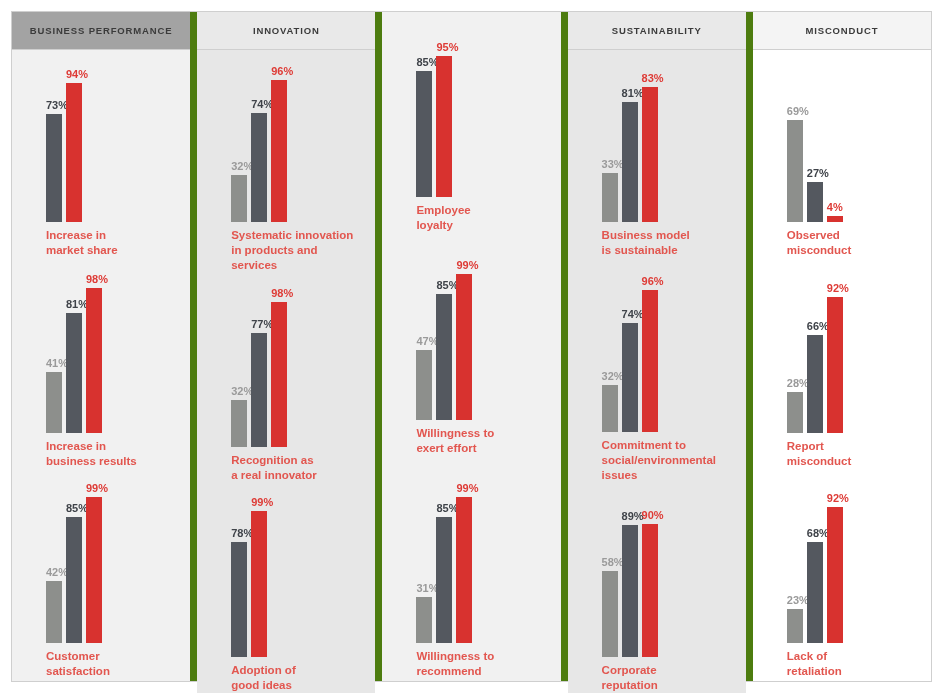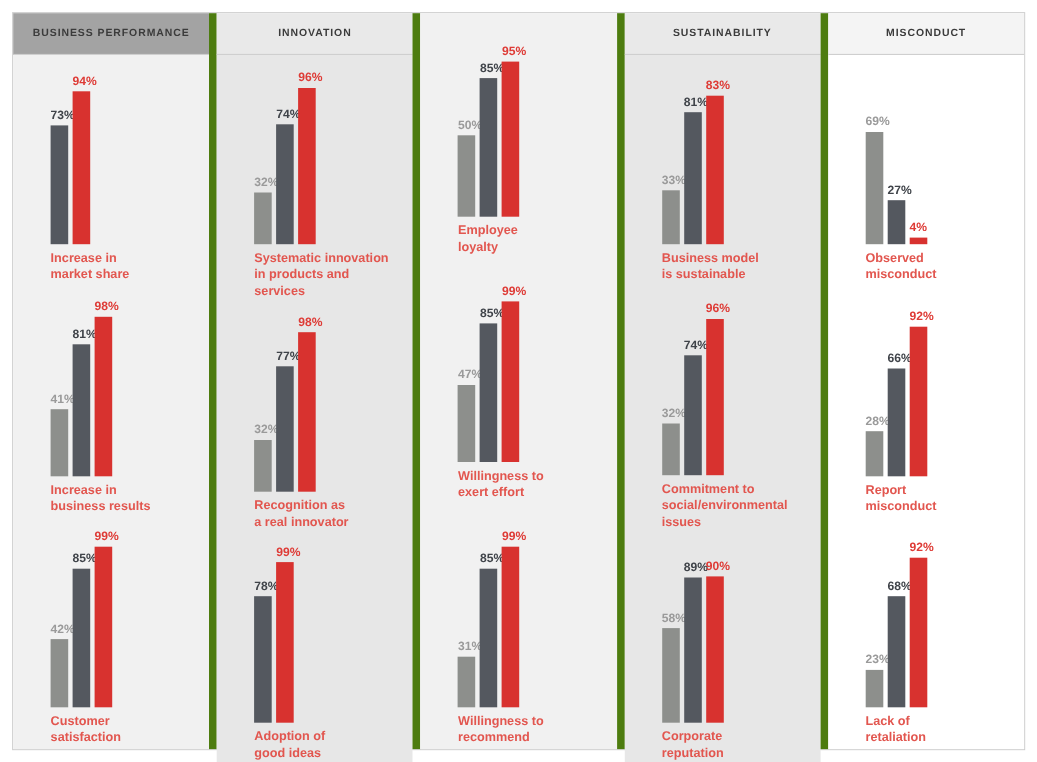--- a/index.html
+++ b/index.html
@@ -249,24 +249,20 @@
           </div>
           <div class="group-label">Adoption of
 good ideas</div>
         </div>
       </div>
     </div>
     <div class="column tint-a">
       <div class="col-body">
         <div class="group">
           <div class="plot">
-            <div class="bar-wrap s-gray">
-              <div class="bar-value">50%</div>
-              <div class="bar" style="height: 74px;"></div>
-            </div>
             <div class="bar-wrap s-slate">
               <div class="bar-value">85%</div>
               <div class="bar" style="height: 126px;"></div>
             </div>
             <div class="bar-wrap s-red">
               <div class="bar-value">95%</div>
               <div class="bar" style="height: 141px;"></div>
             </div>
           </div>
           <div class="group-label">Employee

